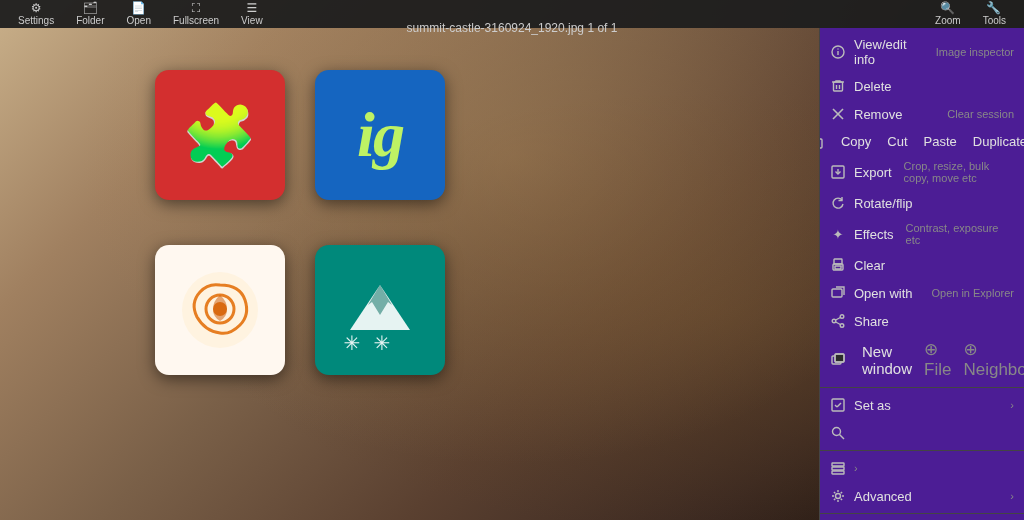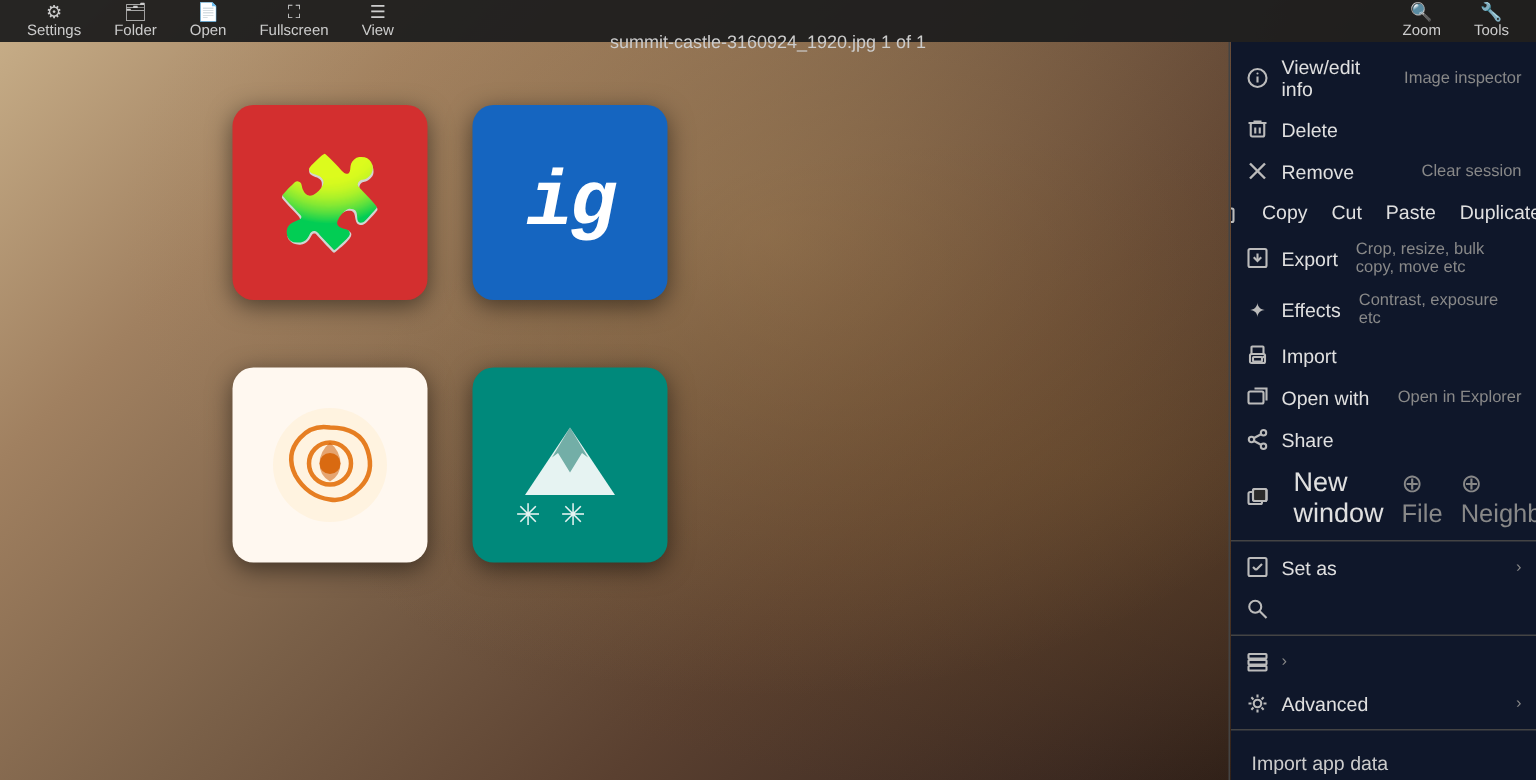--- a/index.html
+++ b/index.html
@@ -107,21 +107,21 @@
       white-space: nowrap;
       margin-top: 28px;
     }
 
     
     #context-menu {
       position: absolute;
       top: 28px;
       right: 0;
       width: 205px;
-      background: #0f172a;
+      background: #4c1d95;
       border-left: 1px solid #444;
       z-index: 200;
       height: calc(100% - 28px);
       overflow-y: auto;
       padding: 4px 0;
     }
 
     .menu-item {
       display: flex;
       align-items: center;
@@ -199,21 +199,21 @@
     .menu-item-newwindow {
       display: flex;
       align-items: center;
       padding: 4px 10px;
       gap: 8px;
       color: #e0e0e0;
       cursor: pointer;
     }
 
     .nw-main {
-      font-size: 18px;
+      font-size: 15px;
     }
 
     .nw-extra {
       color: #888;
       font-size: 17px;
       display: flex;
       align-items: center;
       gap: 4px;
       margin-left: 4px;
     }
@@ -233,21 +233,21 @@
 </head>
 <body>
 
 <div id="bg"></div>
 
 <div id="icon-red" class="app-icon">
   <span style="font-size:60px; filter: brightness(1.2);">🧩</span>
 </div>
 
 <div id="icon-blue" class="app-icon">
-  <span style="font-size:52px; color:#ffffff; font-style:italic; font-family:Liberation Mono, monospace; font-weight:bold; letter-spacing:-2px;">ig</span>
+  <span style="font-size:64px; color:#bef264; font-style:italic; font-family:Liberation Serif, serif; font-weight:bold; letter-spacing:-2px;">ig</span>
 </div>
 
 <div id="icon-orange" class="app-icon">
   <svg width="90" height="90" viewBox="0 0 90 90">
     <circle cx="45" cy="45" r="38" fill="#fff3e0"></circle>
 
     <path d="M45 20 Q65 20 70 35 Q75 50 65 60 Q55 70 45 68 Q30 66 22 52 Q15 38 25 27 Q33 18 45 20Z" fill="none" stroke="#e67e22" stroke-width="3"></path>
     <circle cx="45" cy="44" r="14" fill="none" stroke="#e67e22" stroke-width="3"></circle>
     <circle cx="45" cy="44" r="7" fill="#e67e22"></circle>
     <path d="M45 30 Q52 36 52 44 Q52 52 45 56 Q38 52 38 44 Q38 36 45 30Z" fill="#cc5500" opacity="0.5"></path>
@@ -361,37 +361,46 @@
       <svg width="14" height="14" viewBox="0 0 14 14" fill="none" stroke="#bbb" stroke-width="1.4">
         <rect x="1" y="1" width="12" height="12" rx="1"></rect>
         <line x1="7" y1="4" x2="7" y2="9"></line>
         <polyline points="4.5,6.5 7,9 9.5,6.5"></polyline>
       </svg>
     </span>
     <span class="menu-item-label">Export</span>
     <span class="menu-item-sub">Crop, resize, bulk copy, move etc</span>
   </div>
 
+  <div class="menu-item">
+    <span class="menu-item-icon">
+      <svg width="14" height="14" viewBox="0 0 14 14" fill="none" stroke="#bbb" stroke-width="1.4">
+        <path d="M11 4 A5 5 0 1 0 12 8"></path>
+        <polyline points="11,1 11,4.5 7.5,4.5"></polyline>
+      </svg>
+    </span>
+    <span class="menu-item-label">Rotate/flip</span>
+  </div>
 
   <div class="menu-item">
     <span class="menu-item-icon">✦</span>
     <span class="menu-item-label">Effects</span>
     <span class="menu-item-sub">Contrast, exposure etc</span>
   </div>
 
   <div class="menu-item">
     <span class="menu-item-icon">
       <svg width="14" height="14" viewBox="0 0 14 14" fill="none" stroke="#bbb" stroke-width="1.4">
         <rect x="3" y="1" width="8" height="5" rx="0.5"></rect>
         <rect x="2" y="6" width="10" height="6" rx="1"></rect>
         <rect x="4" y="8" width="6" height="3" rx="0.5"></rect>
         <circle cx="11" cy="8" r="0.8" fill="#bbb" stroke="none"></circle>
       </svg>
     </span>
-    <span class="menu-item-label">Import</span>
+    <span class="menu-item-label">Clear</span>
   </div>
 
   <div class="menu-item">
     <span class="menu-item-icon">
       <svg width="14" height="14" viewBox="0 0 14 14" fill="none" stroke="#bbb" stroke-width="1.4">
         <rect x="1" y="3" width="10" height="8" rx="1"></rect>
         <polyline points="5,1 13,1 13,9"></polyline>
       </svg>
     </span>
     <span class="menu-item-label">Open with</span>

